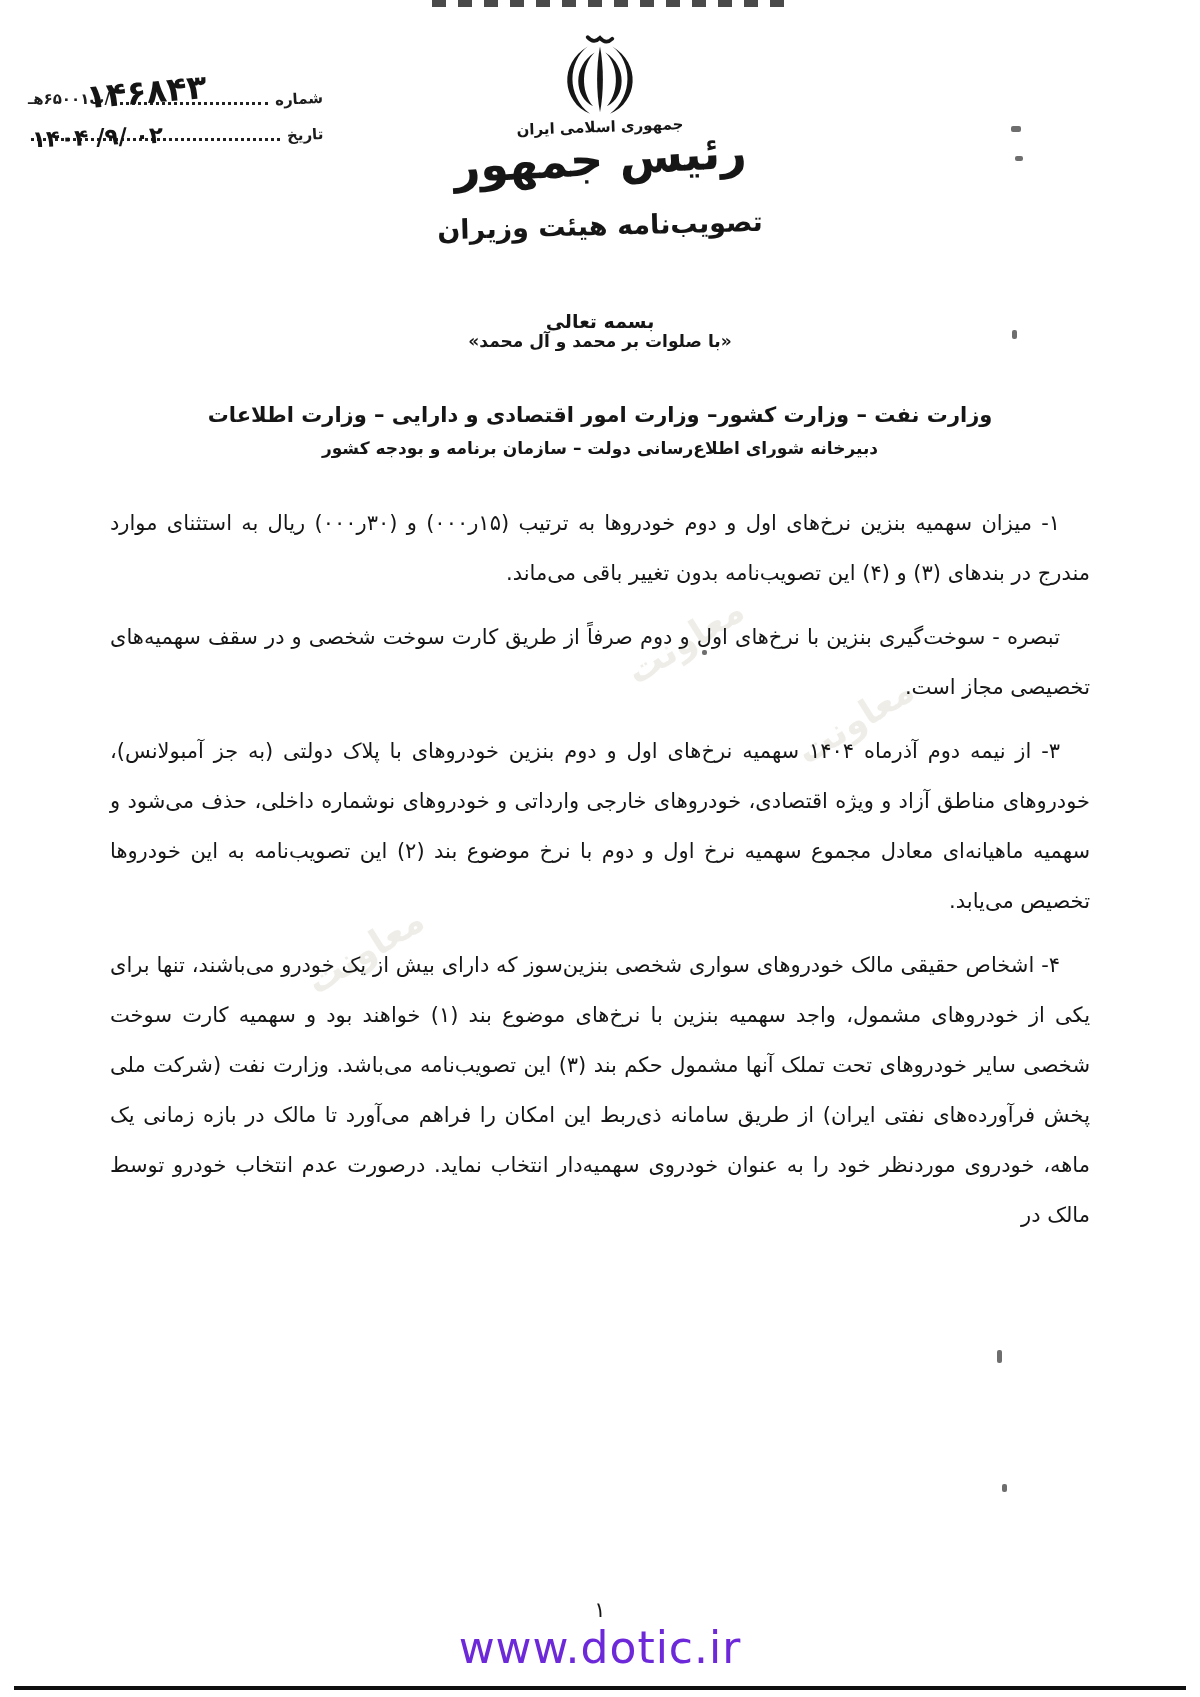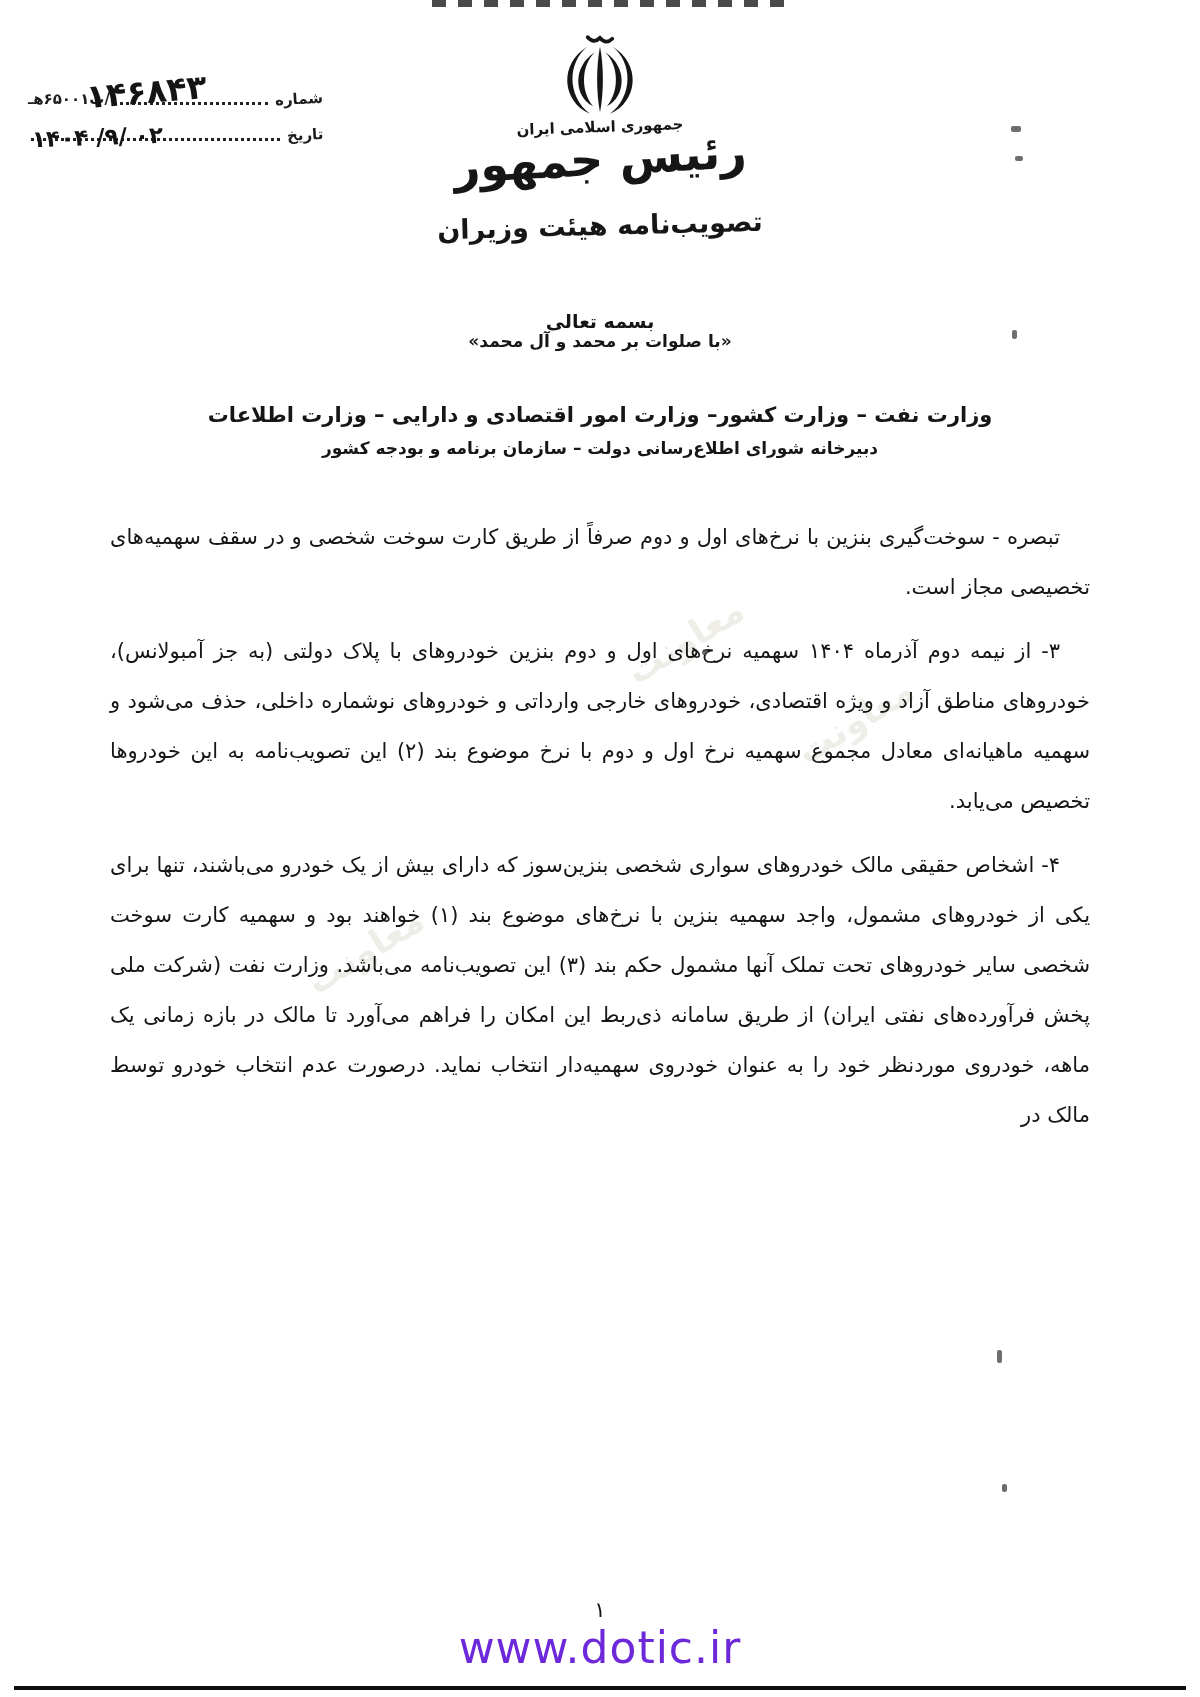--- a/index.html
+++ b/index.html
@@ -120,20 +120,21 @@
 <div class="abs center salavat">«با صلوات بر محمد و آل محمد»</div>
 
 <div class="abs center addr1">وزارت نفت – وزارت کشور– وزارت امور اقتصادی و دارایی – وزارت اطلاعات</div>
 <div class="abs center addr2">دبیرخانه شورای اطلاع‌رسانی دولت – سازمان برنامه و بودجه کشور</div>
 
 <div class="abs wm wm1">معاونت</div>
 <div class="abs wm wm2">معاونت</div>
 <div class="abs wm wm3">معاونت</div>
 
 <div class="abs body-block">
+  <p>۱- میزان سهمیه بنزین نرخ‌های اول و دوم خودروها به ترتیب (۱۵ر۰۰۰) و (۳۰ر۰۰۰) ریال به استثنای موارد مندرج در بندهای (۳) و (۴) این تصویب‌نامه بدون تغییر باقی می‌ماند.</p>
   <p class="gap-top">تبصره - سوخت‌گیری بنزین با نرخ‌های اول و دوم صرفاً از طریق کارت سوخت شخصی و در سقف سهمیه‌های تخصیصی مجاز است.</p>
   <p class="gap-top">۳- از نیمه دوم آذرماه ۱۴۰۴ سهمیه نرخ‌های اول و دوم بنزین خودروهای با پلاک دولتی (به جز آمبولانس)، خودروهای مناطق آزاد و ویژه اقتصادی، خودروهای خارجی وارداتی و خودروهای نوشماره داخلی، حذف می‌شود و سهمیه ماهیانه‌ای معادل مجموع سهمیه نرخ اول و دوم با نرخ موضوع بند (۲) این تصویب‌نامه به این خودروها تخصیص می‌یابد.</p>
   <p class="gap-top">۴- اشخاص حقیقی مالک خودروهای سواری شخصی بنزین‌سوز که دارای بیش از یک خودرو می‌باشند، تنها برای یکی از خودروهای مشمول، واجد سهمیه بنزین با نرخ‌های موضوع بند (۱) خواهند بود و سهمیه کارت سوخت شخصی سایر خودروهای تحت تملک آنها مشمول حکم بند (۳) این تصویب‌نامه می‌باشد. وزارت نفت (شرکت ملی پخش فرآورده‌های نفتی ایران) از طریق سامانه ذی‌ربط این امکان را فراهم می‌آورد تا مالک در بازه زمانی یک ماهه، خودروی موردنظر خود را به عنوان خودروی سهمیه‌دار انتخاب نماید. درصورت عدم انتخاب خودرو توسط مالک در</p>
 </div>
 
 <div class="abs speck" style="left:1011px;top:126px;width:10px;height:6px;"></div>
 <div class="abs speck" style="left:1015px;top:156px;width:8px;height:5px;"></div>
 <div class="abs speck" style="left:1012px;top:330px;width:5px;height:9px;"></div>
 <div class="abs speck" style="left:997px;top:1350px;width:5px;height:13px;"></div>
 <div class="abs speck" style="left:1002px;top:1484px;width:5px;height:8px;"></div>

